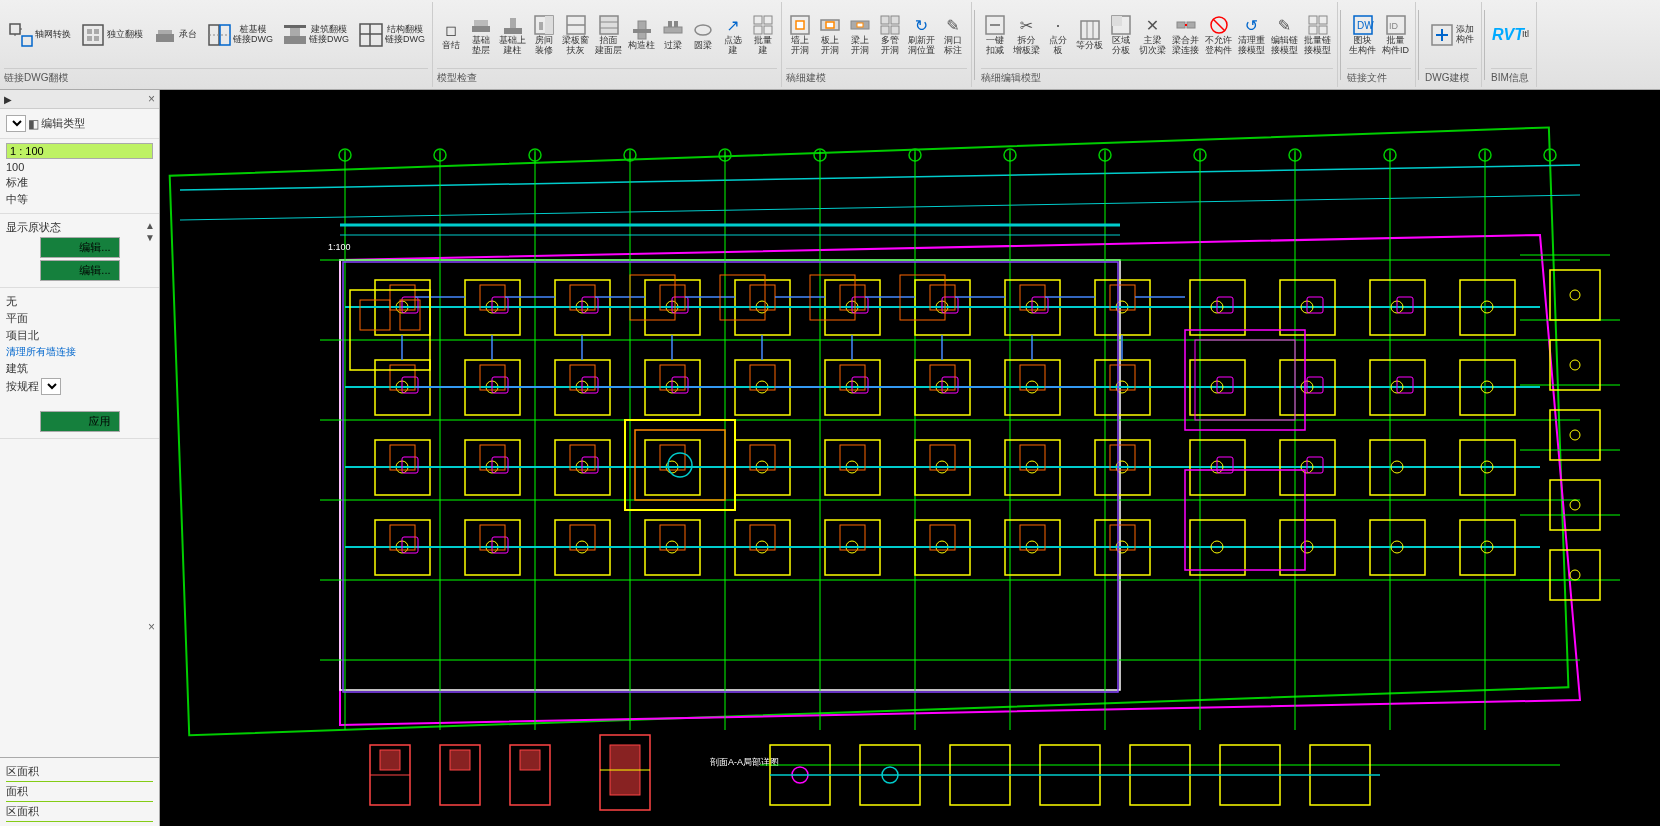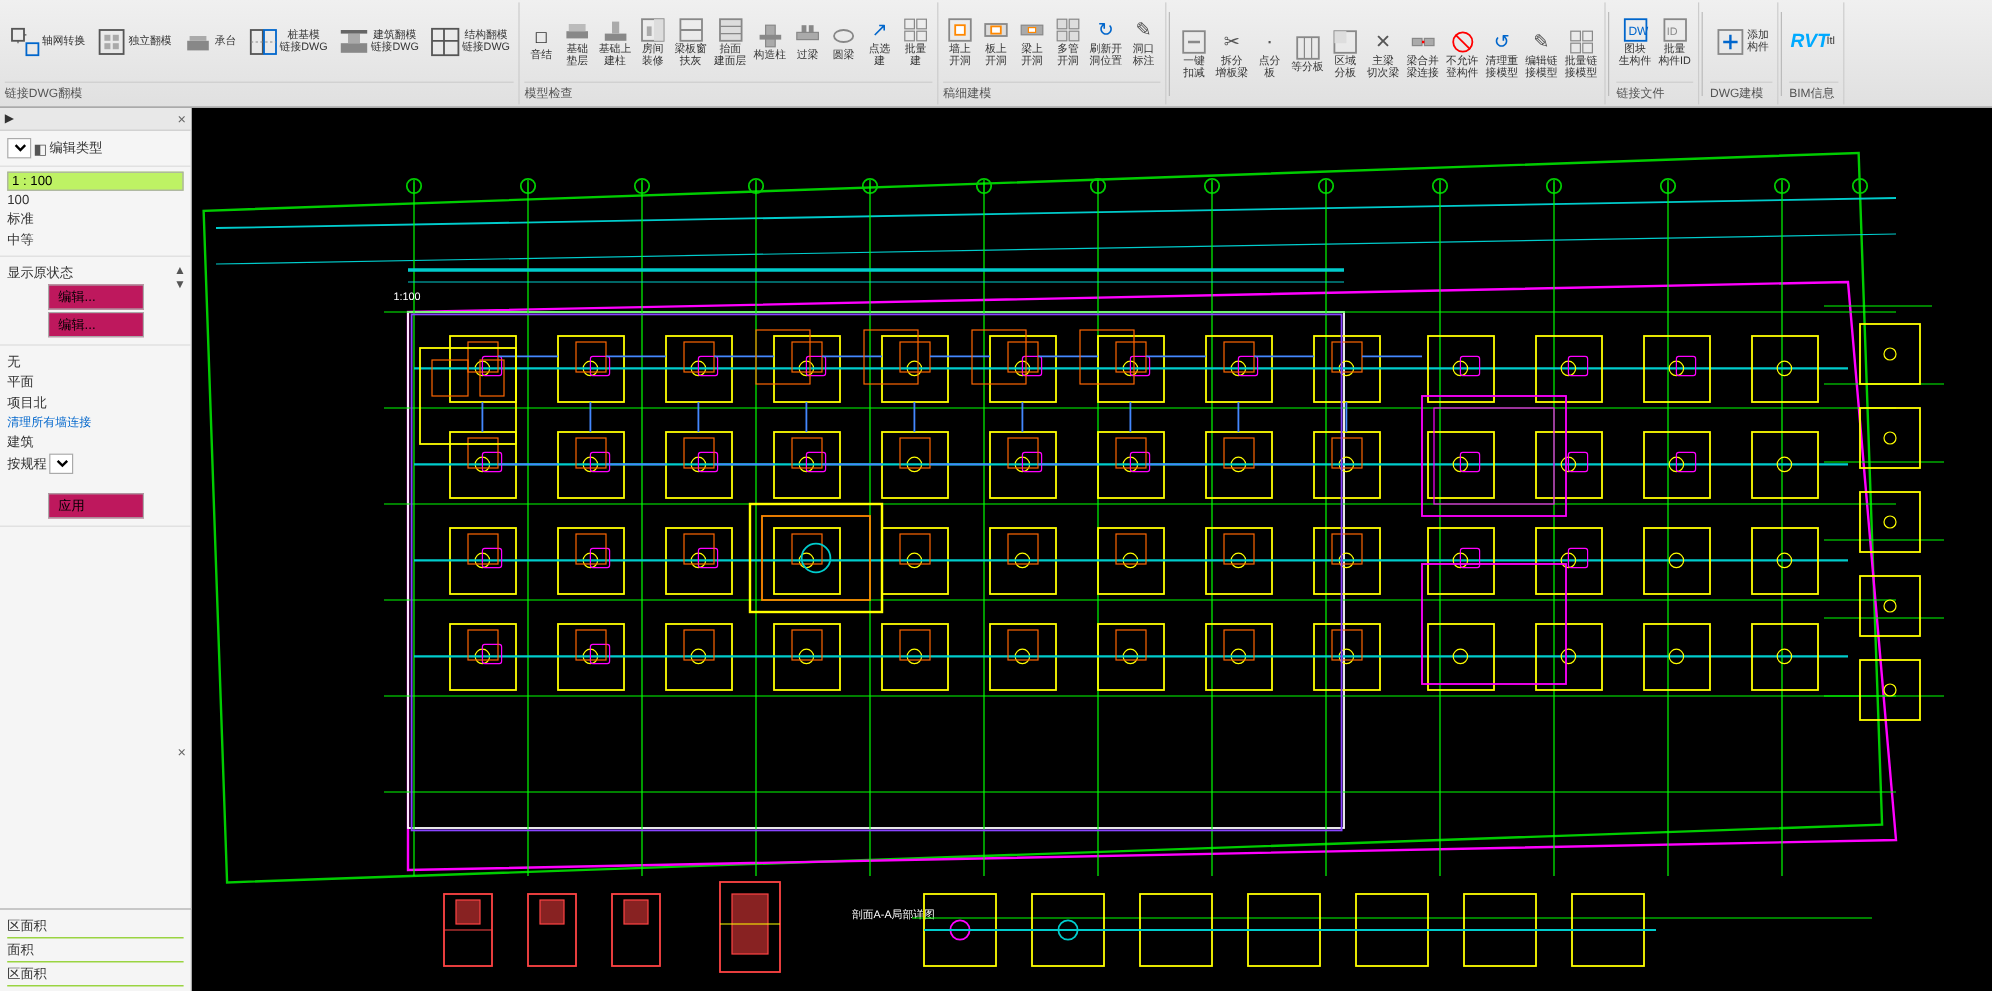--- a/index.html
+++ b/index.html
@@ -141,27 +141,27 @@
       font-size: 11px;
     }
 
     .panel-label {
       font-size: 11px;
       color: #333;
       margin: 2px 0;
     }
 
     .panel-btn {
-      background: #be185d;
+      background: #15803d;
       border: 1px solid #aaa;
       padding: 2px 8px;
       font-size: 11px;
       cursor: pointer;
       width: 80px;
-      text-align: left;
+      text-align: right;
       margin: 2px auto;
       display: block;
     }
 
     .panel-select {
       display: flex;
       align-items: center;
       gap: 2px;
       margin: 2px 0;
     }
@@ -518,20 +518,21 @@
           <svg width="22" height="22" viewBox="0 0 22 22">
               <rect x="2" y="2" width="8" height="8" fill="none" stroke="#888" stroke-width="1"></rect>
               <rect x="12" y="2" width="8" height="8" fill="none" stroke="#888" stroke-width="1"></rect>
               <rect x="2" y="12" width="8" height="8" fill="none" stroke="#888" stroke-width="1"></rect>
               <rect x="12" y="12" width="8" height="8" fill="none" stroke="#888" stroke-width="1"></rect>
             </svg>
         </div>
         <span class="btn-label">批量链<br>接模型</span>
       </div>
     </div>
+    <div class="toolbar-group-label">稿细编辑模型</div>
   </div>
 
   <div class="divider-v"></div>
 
   <div class="toolbar-group">
     <div class="toolbar-items">
       <div class="toolbar-btn-small">
         <div class="btn-icon">
           <svg width="22" height="22" viewBox="0 0 22 22">
               <rect x="2" y="2" width="18" height="18" fill="none" stroke="#0066cc" stroke-width="1.5"></rect>

